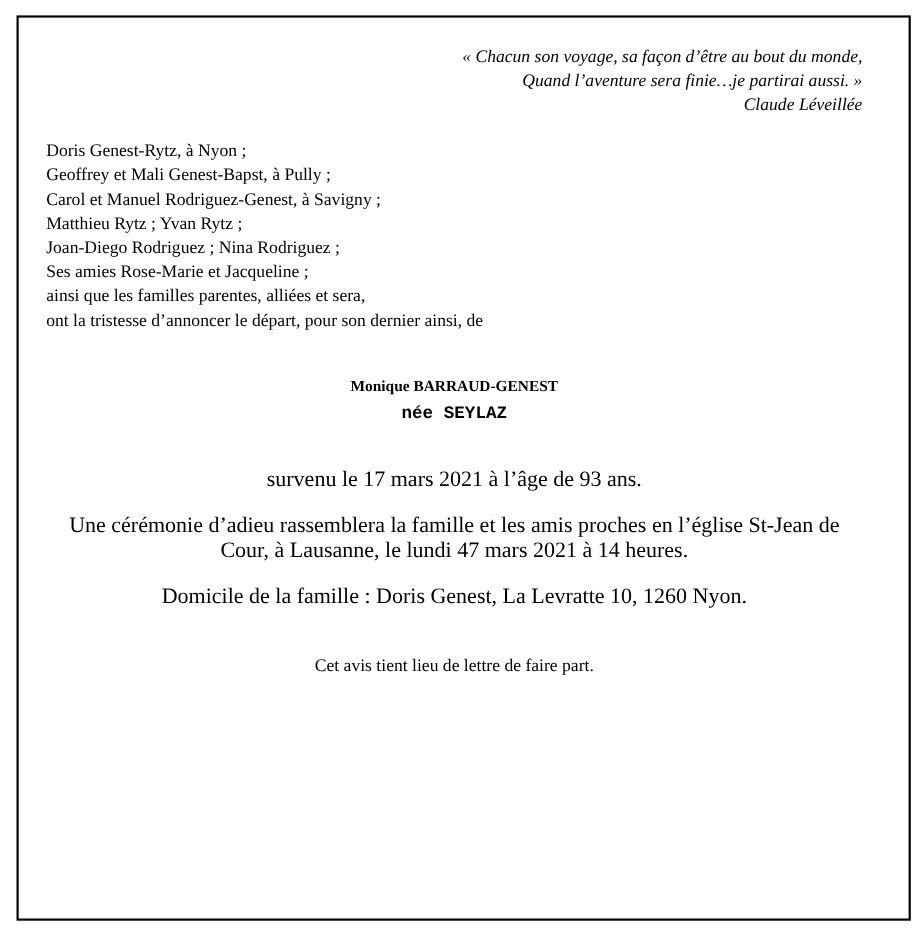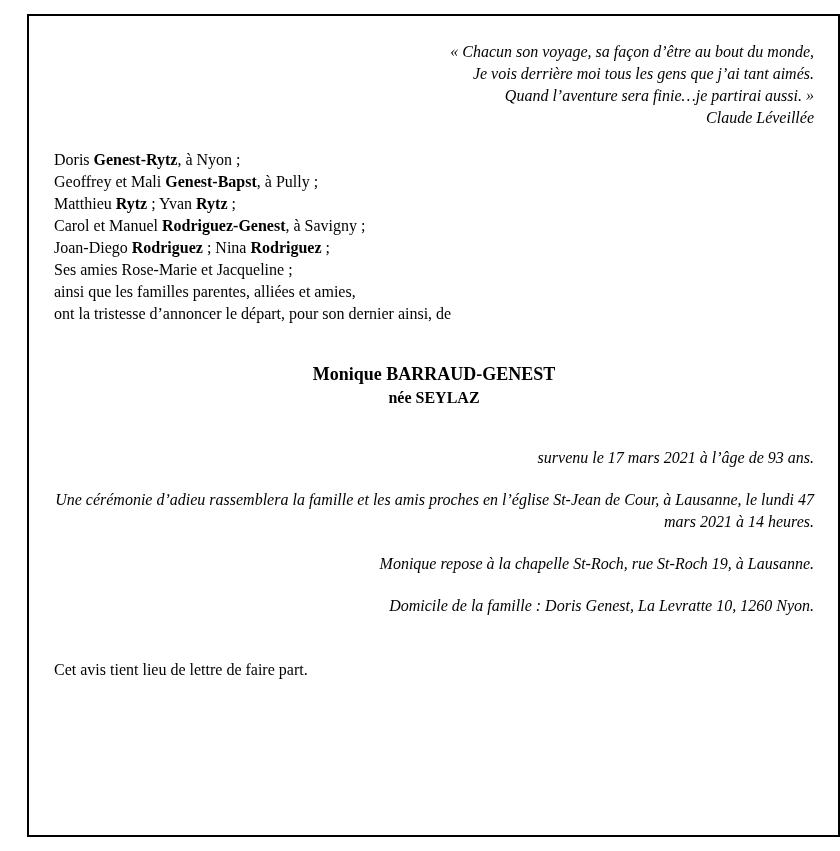--- a/index.html
+++ b/index.html
@@ -7,105 +7,103 @@
     width: 840px;
     height: 851px;
     background: #ffffff;
     color: #000000;
     font-family: "Liberation Serif", serif;
     position: relative;
     overflow: hidden;
   }
   .frame {
     position: absolute;
-    left: 27px;
+    left: 15px;
     top: 14px;
     width: 813px;
     height: 823px;
     border: 2px solid #000000;
     box-sizing: border-box;
-    padding: 25px 24px 0 25px;
+    padding: 25px 42px 0 25px;
   }
   .quote {
     text-align: right;
     font-style: italic;
     font-size: 16px;
     line-height: 22px;
   }
   .quote .line { white-space: pre; }
   .family {
     margin-top: 20px;
     font-size: 16px;
     line-height: 22px;
     text-align: left;
   }
   .name-block {
     margin-top: 36px;
     text-align: center;
   }
   .name {
     font-weight: bold;
-    font-size: 18px;
+    font-size: 14px;
     line-height: 26px;
   }
   .maiden {
     font-weight: bold;
     font-size: 16px;
     line-height: 22px;
+    font-family: Liberation Mono, monospace;
   }
   .para {
     margin: 20px 0 0 0;
-    font-size: 16px;
+    font-size: 20px;
     line-height: 22px;
-    text-align: right;
-    font-style: italic;
+    text-align: center;
   }
   .p-death { margin-top: 38px; }
   .footer-notice {
     margin: 42px 0 0 0;
     font-size: 16px;
     line-height: 22px;
-    text-align: left;
+    text-align: center;
   }
-  .b { font-weight: bold; margin-top: 40px; }
+  .b { font-weight: normal; margin-top: 40px; }
 </style>
 </head>
 <body>
 
 <div class="frame">
 
   <div class="quote">
     <div>
         <div class="line">« Chacun son voyage, sa façon d’être au bout du monde,</div>
-        <div class="line">Je vois derrière moi tous les gens que j’ai tant aimés.</div>
         <div class="line">Quand l’aventure sera finie…je partirai aussi. »</div>
       </div>
     <div class="line">Claude Léveillée</div>
   </div>
 
   <div class="family">
       <div class="line"><span>Doris </span><span class="b">Genest-Rytz</span><span>, à Nyon ;</span></div>
       <div class="line"><span>Geoffrey et Mali </span><span class="b">Genest-Bapst</span><span>, à Pully ;</span></div>
+      <div class="line"><span>Carol et Manuel </span><span class="b">Rodriguez-Genest</span><span>, à Savigny ;</span></div>
       <div class="line"><span>Matthieu </span><span class="b">Rytz</span><span> ; Yvan </span><span class="b">Rytz</span><span> ;</span></div>
-      <div class="line"><span>Carol et Manuel </span><span class="b">Rodriguez-Genest</span><span>, à Savigny ;</span></div>
       <div class="line"><span>Joan-Diego </span><span class="b">Rodriguez</span><span> ; Nina </span><span class="b">Rodriguez</span><span> ;</span></div>
       <div class="line"><span>Ses amies Rose-Marie et Jacqueline ;</span></div>
-      <div class="line"><span>ainsi que les familles parentes, alliées et amies,</span></div>
+      <div class="line"><span>ainsi que les familles parentes, alliées et sera,</span></div>
       <div class="line"><span>ont la tristesse d’annoncer le départ, pour son dernier ainsi, de</span></div>
     </div>
 
   <div class="name-block">
     <div class="name">Monique BARRAUD-GENEST</div>
     <div class="maiden">née SEYLAZ</div>
   </div>
 
   <p class="para p-death">survenu le 17 mars 2021 à l’âge de 93 ans.</p>
 
   <p class="para">Une cérémonie d’adieu rassemblera la famille et les amis proches en l’église St-Jean de Cour, à Lausanne, le lundi 47 mars 2021 à 14 heures.</p>
 
-  <p class="para">Monique repose à la chapelle St-Roch, rue St-Roch 19, à Lausanne.</p>
 
 
   <p class="para">Domicile de la famille : Doris Genest, La Levratte 10, 1260 Nyon.</p>
 
   <p class="footer-notice">Cet avis tient lieu de lettre de faire part.</p>
 
 </div>
 
 </body></html>

